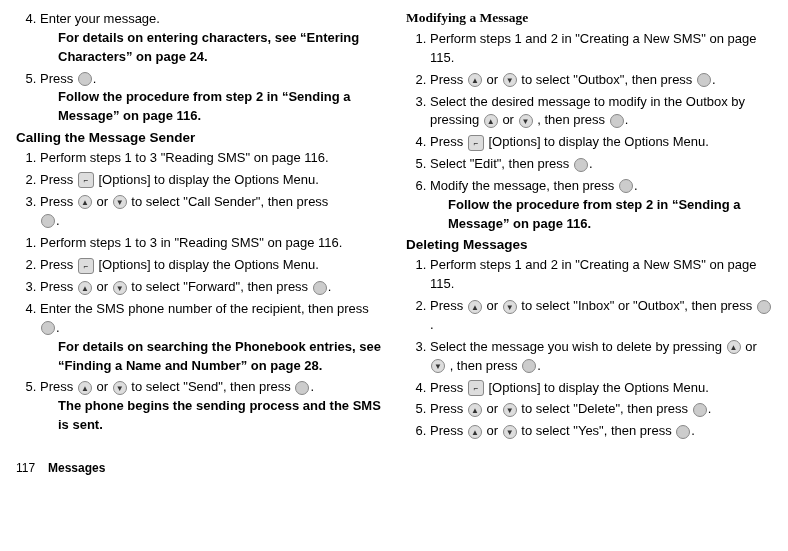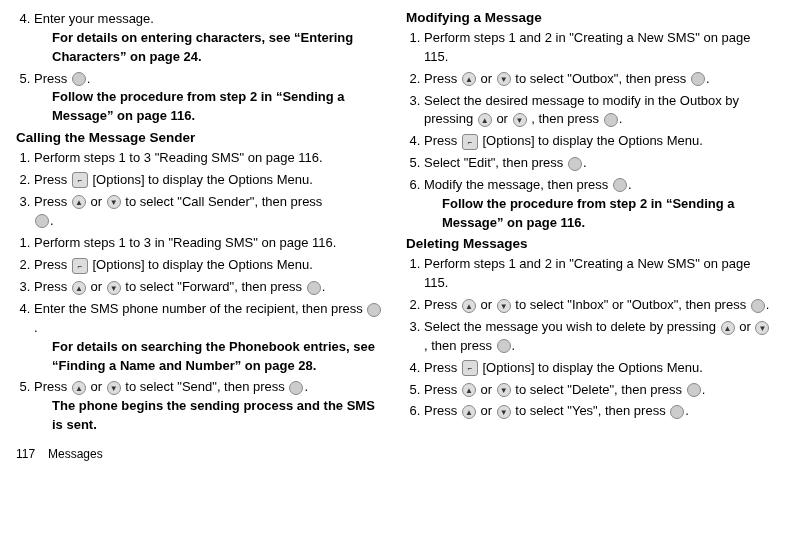--- a/index.html
+++ b/index.html
@@ -21,23 +21,23 @@
       flex-shrink: 0;
     }
     .col-right {
       flex: 1;
     }
     h2 {
       font-size: 13.5px;
       font-weight: bold;
       margin-bottom: 4px;
     }
-    h2:first-child { margin-top: 0; }
+    h2:first-child { margin-top: 0; font-family: Liberation Serif, serif; }
     ol {
-      margin-left: 18px;
+      margin-left: 24px;
       margin-bottom: 4px;
     }
     ol li {
       margin-bottom: 3px;
       line-height: 1.45;
     }
     .indent-para {
       margin-left: 18px;
       margin-bottom: 3px;
       line-height: 1.45;
@@ -77,29 +77,29 @@
       vertical-align: middle;
       margin: 0 1px;
       font-size: 8px;
       line-height: 16px;
       text-align: center;
       color: #333;
     }
     .footer-row {
       display: flex;
       align-items: flex-end;
-      margin-top: 8px;
+      margin-top: 16px;
     }
     .page-num {
       font-size: 12px;
       min-width: 32px;
     }
     .footer-label {
       font-size: 12px;
-      font-weight: normal;
+      font-weight: bold;
     }
   </style>
 </head>
 <body>
 
 <div class="two-col">
 
   <div class="col-left">
 
     <ol start="4">

